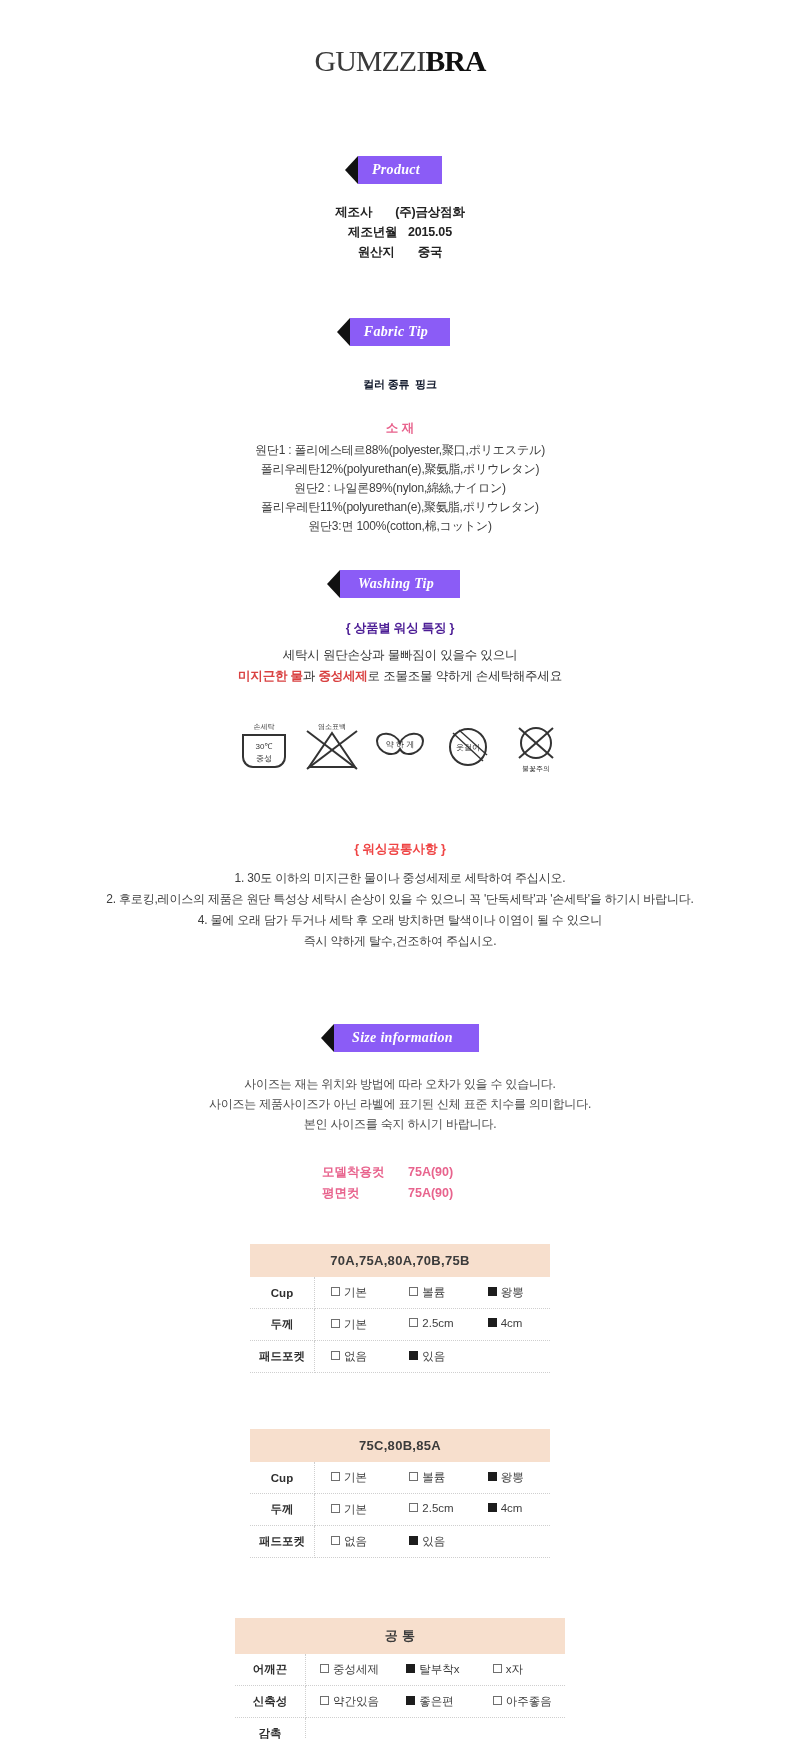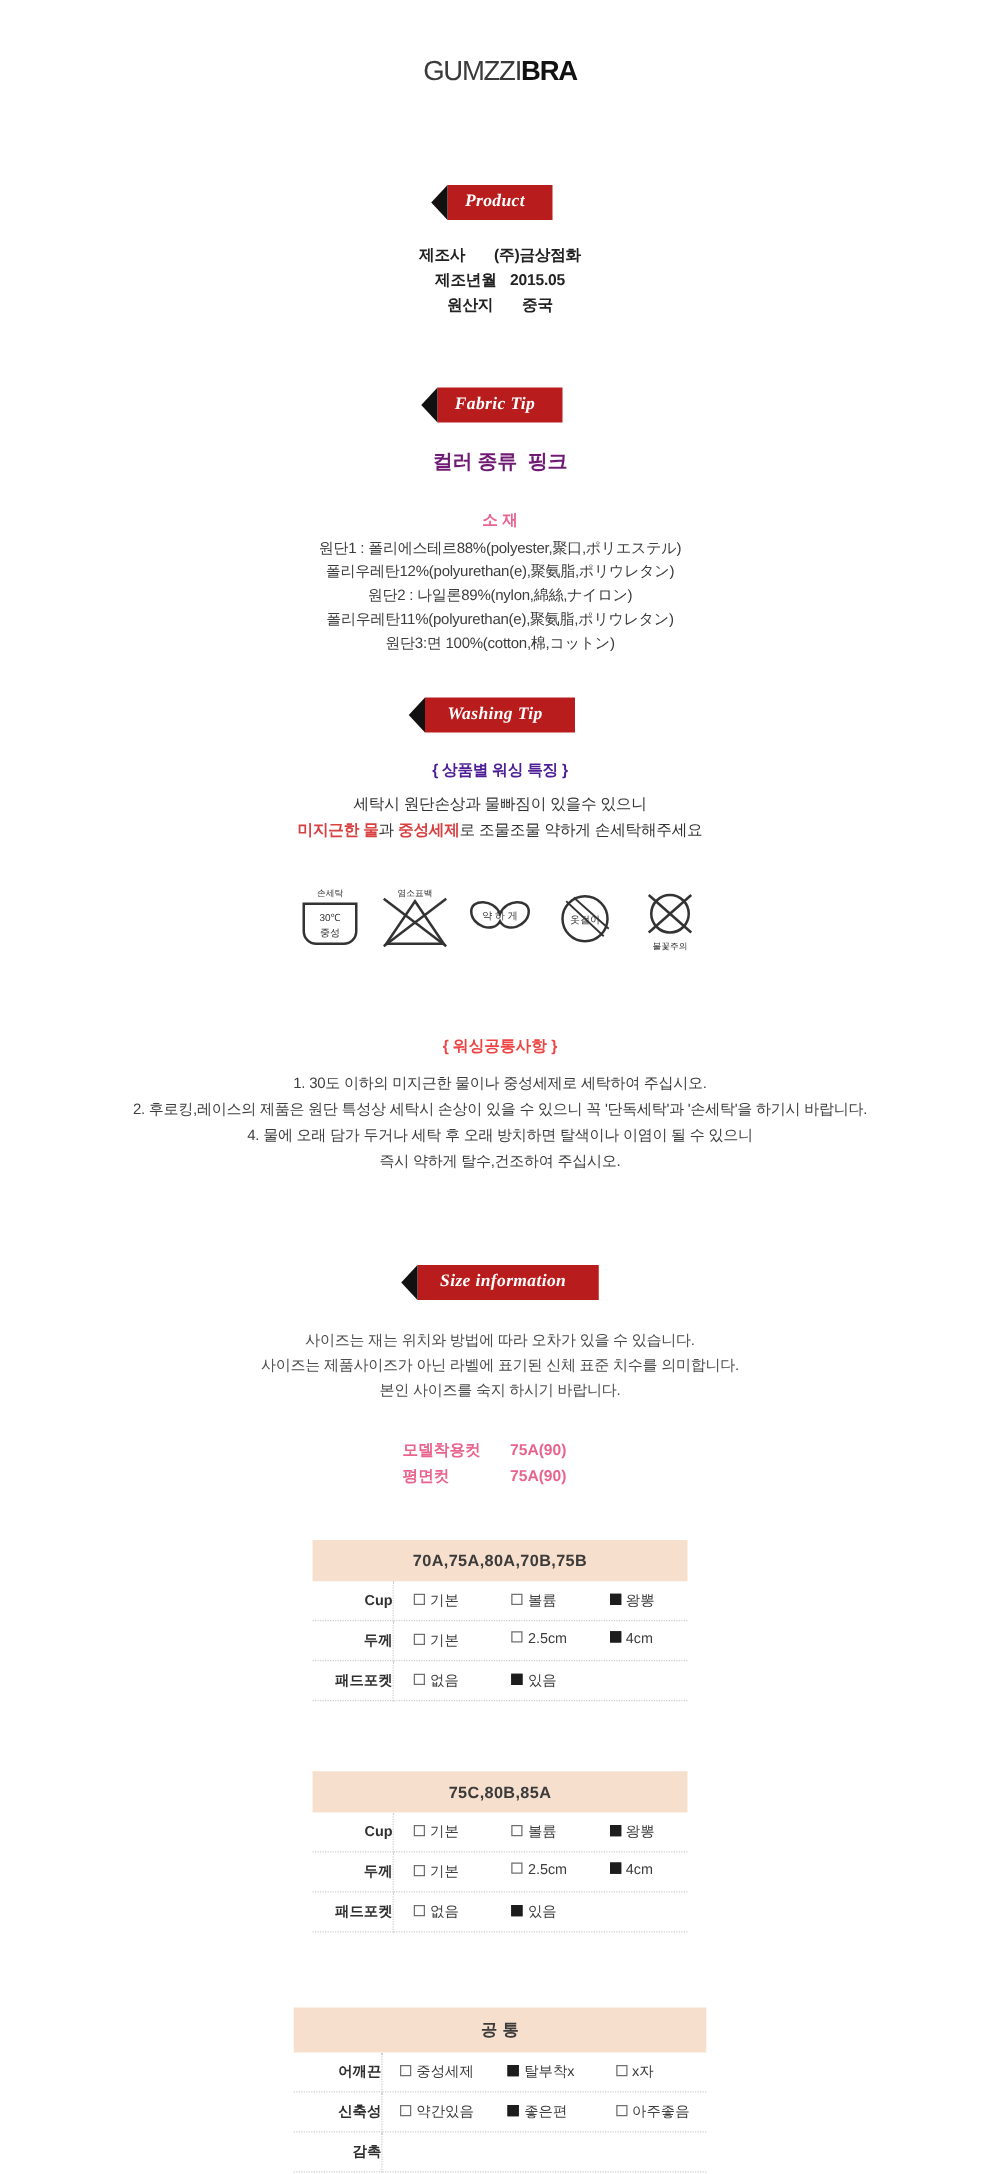--- a/index.html
+++ b/index.html
@@ -9,34 +9,34 @@
     font-family:"Liberation Sans", sans-serif;
     color:#444;
     -webkit-font-smoothing:antialiased;
   }
   .page{width:800px;min-height:1739px;position:relative;background:#fff;}
 
   
   .logo{
     text-align:center;
     padding-top:44px;
-    font-size:22px;
+    font-size:30px;
     letter-spacing:0px;
     color:#1a1a1a;
-    font-family:Liberation Sans, sans-serif;
+    font-family:Liberation Serif, serif;
   }
   .logo .thin{font-weight:400;color:#3a3a3a;letter-spacing:-1px;}
   .logo .bold{font-weight:bold;color:#111;letter-spacing:-1px;}
 
   
   .ribbon-wrap{text-align:center;margin:0 auto;}
   .ribbon{
     display:inline-block;
     position:relative;
-    background:#b91c1c;
+    background:#8b5cf6;
     color:#fff;
     font-style:italic;
     font-weight:bold;
     font-size:14px;
     padding:6px 22px 6px 14px;
     font-family:"Liberation Serif", serif;
     letter-spacing:0.3px;
   }
   .ribbon:before{
     content:"";
@@ -49,21 +49,21 @@
   }
   .ribbon.wide{padding:6px 26px 6px 18px;}
 
   
   .center{text-align:center;}
   .rows{margin-top:18px;}
   .row-line{font-size:12.5px;color:#222;font-weight:bold;line-height:20px;letter-spacing:-0.2px;}
   .row-line .lbl{display:inline-block;width:60px;text-align:left;}
   .redtxt{color:#d94141;font-weight:bold;}
 
-  .fabric-color{margin-top:21px;font-size:16px;color:#701a75;font-weight:bold;letter-spacing:-0.2px;}
+  .fabric-color{margin-top:31px;font-size:11px;color:#0f172a;font-weight:bold;letter-spacing:-0.2px;}
   .fabric-title{margin-top:28px;font-size:12.5px;color:#e8638d;font-weight:bold;}
   .fabric-list{margin-top:4px;font-size:12px;line-height:19px;color:#3d3d3d;letter-spacing:-0.2px;}
 
   .wash-title{margin-top:22px;font-size:12.5px;color:#4c1d95;font-weight:bold;letter-spacing:-0.2px;}
   .wash-l1{margin-top:10px;font-size:12.5px;color:#333;letter-spacing:-0.2px;}
   .wash-l2{margin-top:4px;font-size:12.5px;color:#333;letter-spacing:-0.2px;}
 
   
   .symbols{margin-top:34px;display:flex;justify-content:center;gap:6px;align-items:center;}
   .sym{width:62px;height:60px;position:relative;}
@@ -93,21 +93,21 @@
   }
   .tbl td{
     border-bottom:1px dotted #cfcfcf;
     padding:8px 0;
     font-size:11.5px;
     color:#3d3d3d;
     vertical-align:middle;
   }
   .tbl td.lab{
     width:64px;
-    text-align:right;
+    text-align:center;
     font-weight:bold;
     color:#2f2f2f;
     border-right:1px dotted #cfcfcf;
     font-size:11.5px;
     margin-left:40px;
   }
   .opts{display:flex;}
   .opt{flex:1;padding-left:16px;white-space:nowrap;}
   .bx{display:inline-block;width:7px;height:7px;border:1px solid #6f6f6f;margin-right:4px;vertical-align:0px;background:#fff;}
   .bx.on{background:#1d1d1d;border-color:#1d1d1d;}

